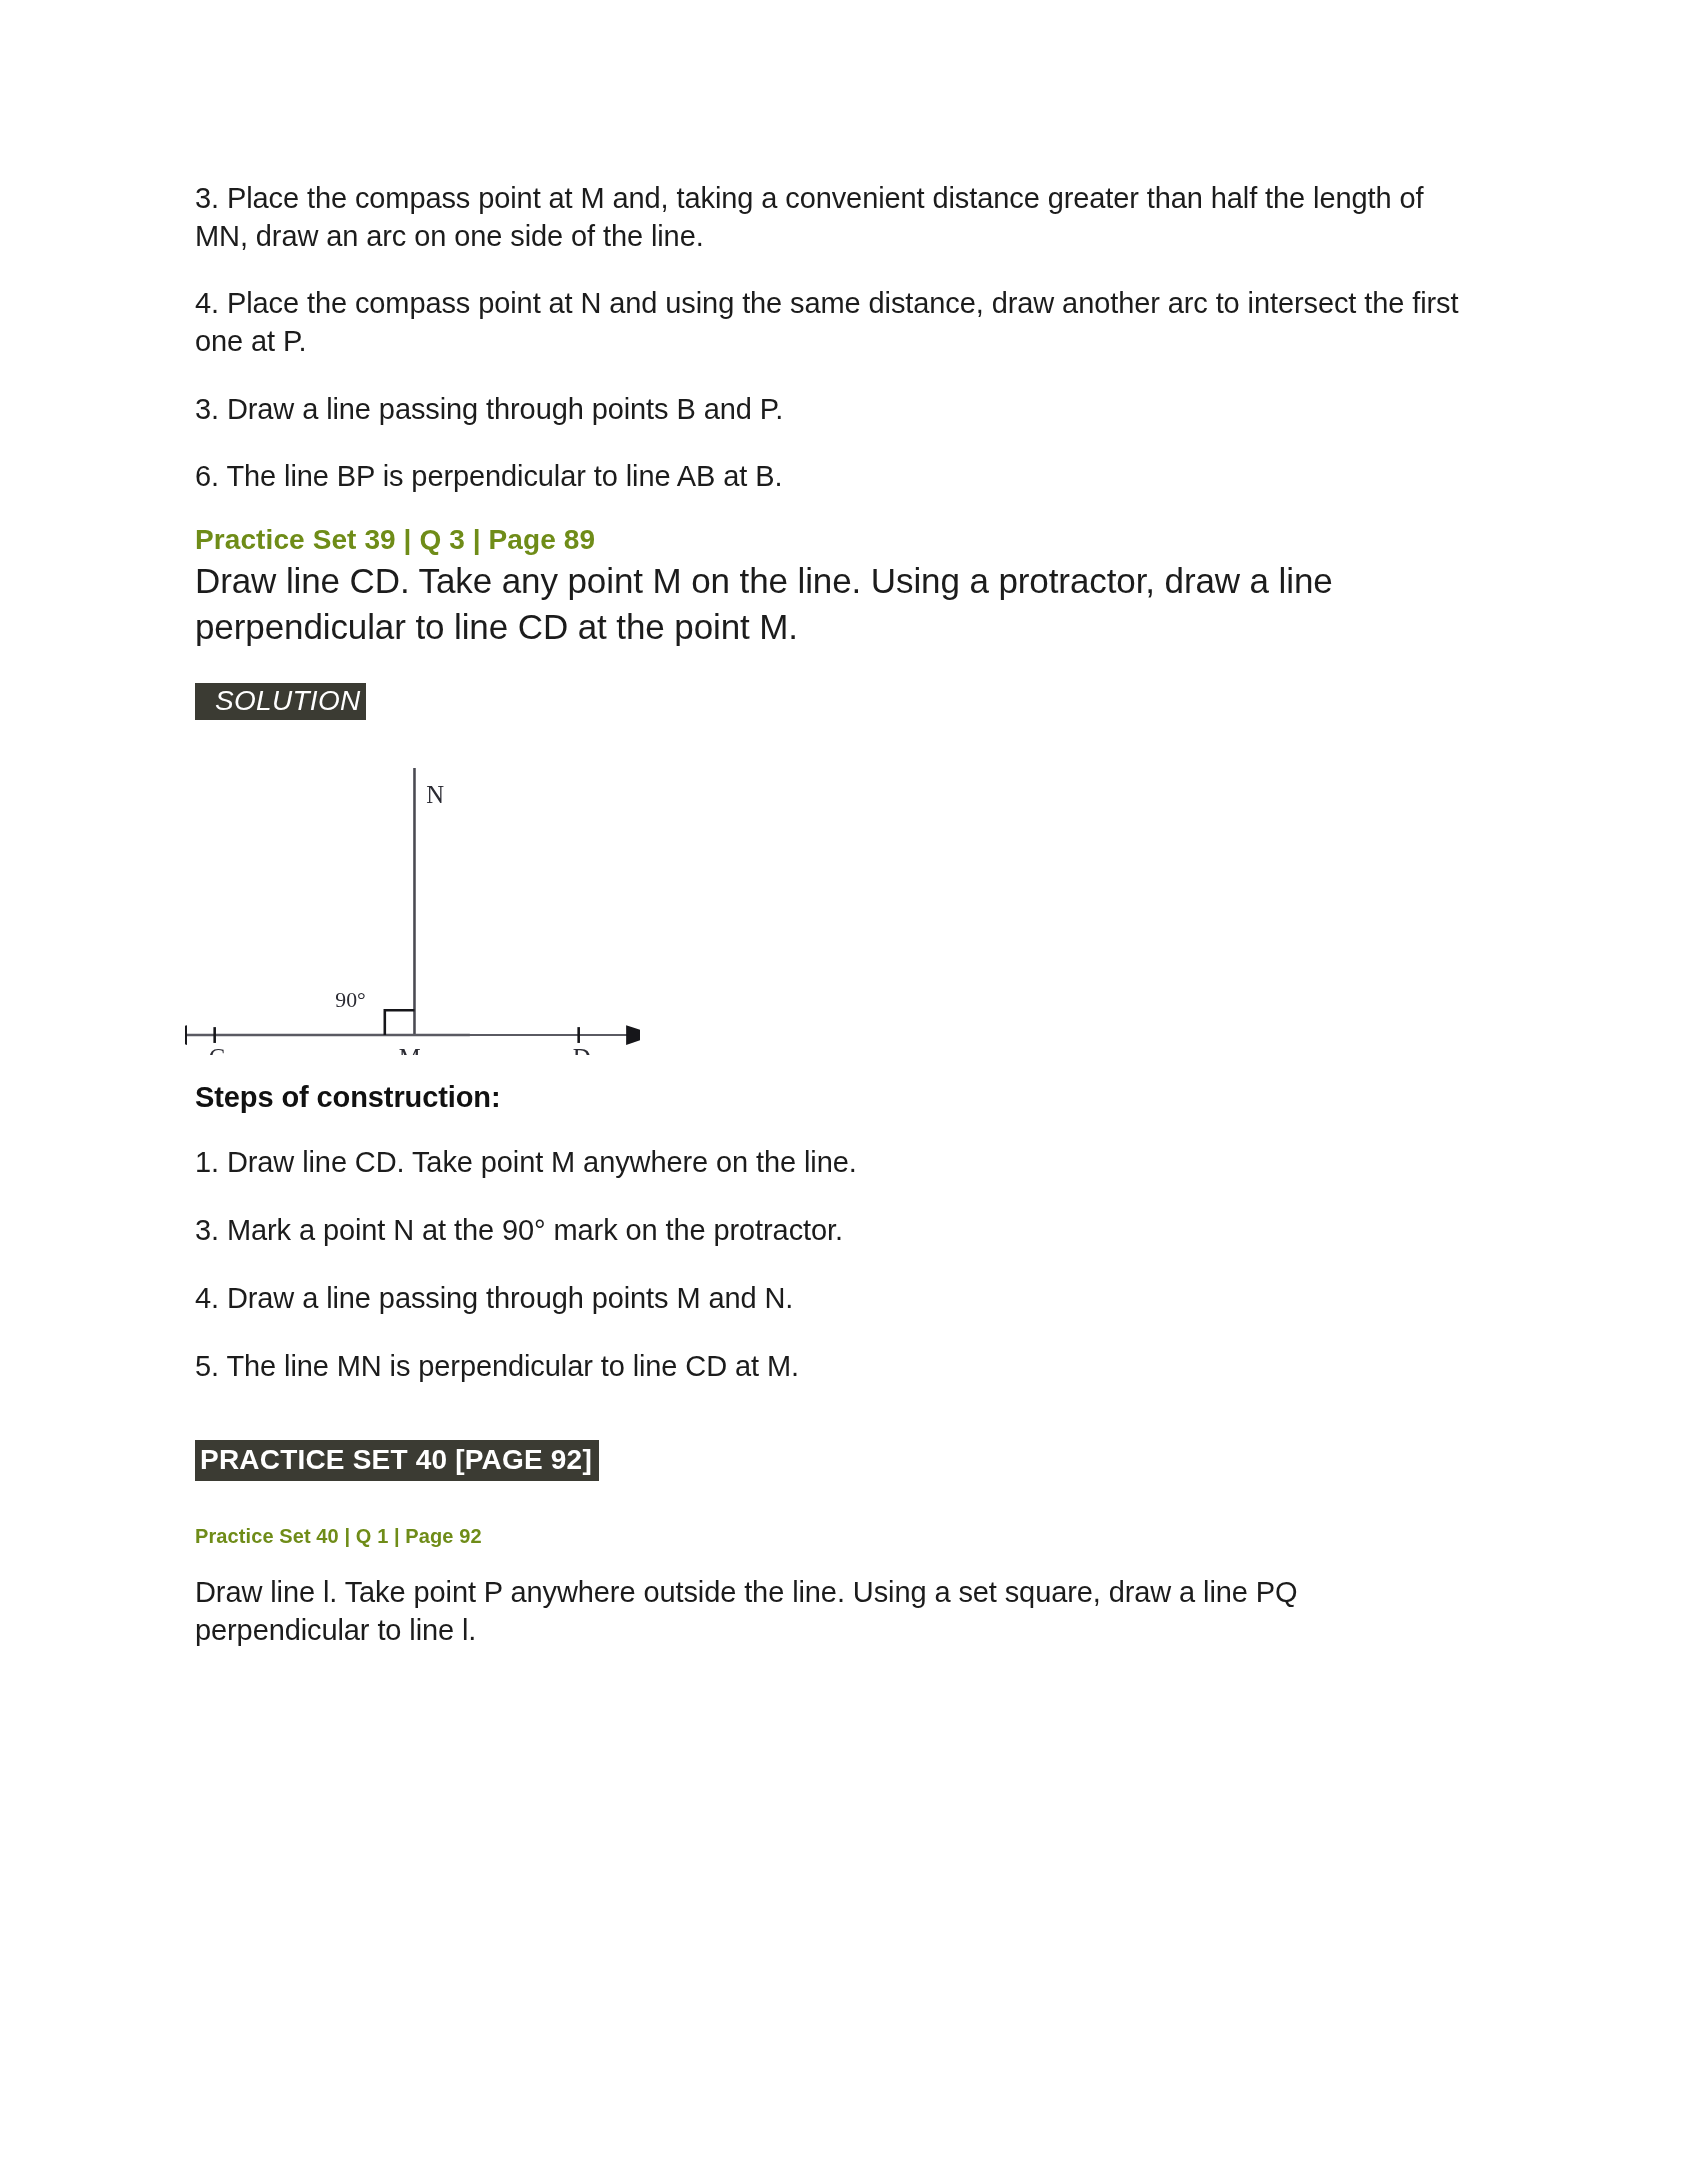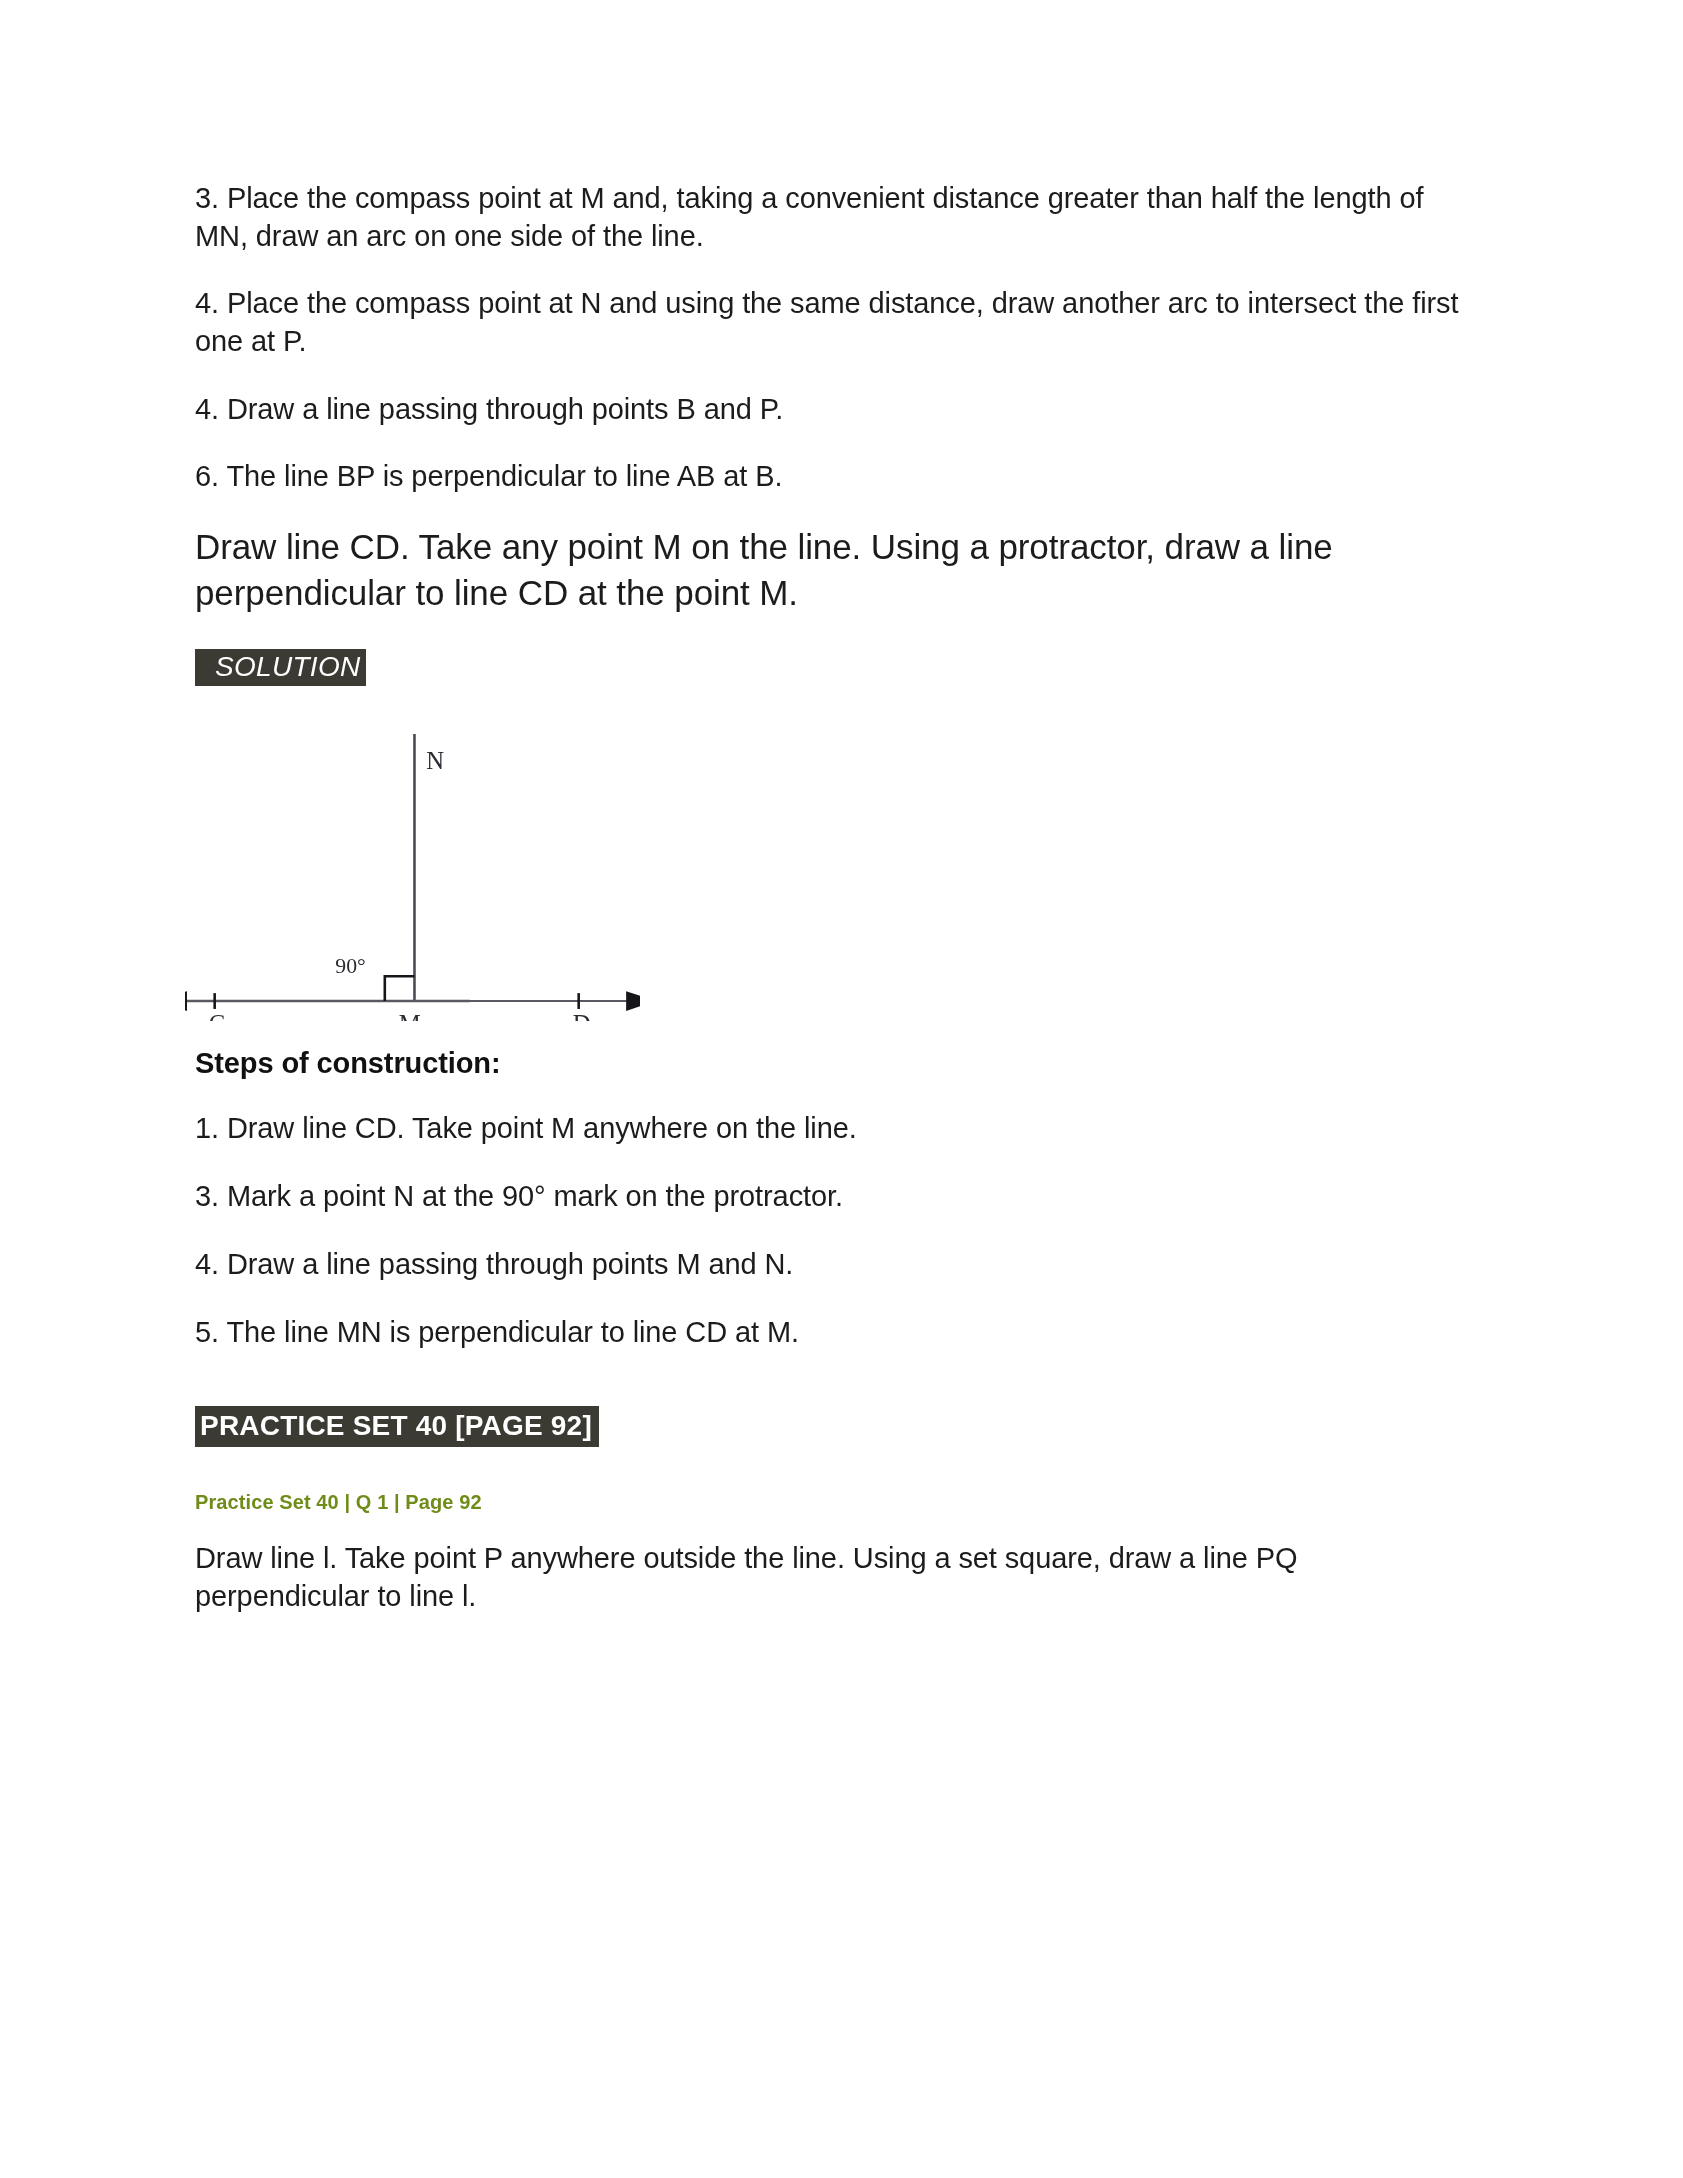--- a/index.html
+++ b/index.html
@@ -116,23 +116,24 @@
   }
 </style>
 </head>
 <body>
 
 <div class="page">
   <div class="content">
 
     <p class="para">3. Place the compass point at M and, taking a convenient distance greater than half the length of MN, draw an arc on one side of the line.</p>
     <p class="para">4. Place the compass point at N and using the same distance, draw another arc to intersect the first one at P.</p>
-    <p class="para">4. Draw a line passing through points B and P.</p>
+    <p class="para">3. Draw a line passing through points B and P.</p>
     <p class="para tight">6. The line BP is perpendicular to line AB at B.</p>
 
+    <div class="q-head">Practice Set 39 | Q 3 | Page 89</div>
     <div class="q-body">Draw line CD. Take any point M on the line. Using a protractor, draw a line perpendicular to line CD at the point M.</div>
 
     <div class="solution-wrap">
       <span class="solution-badge">SOLUTION</span>
     </div>
 
     <div class="figure">
       <svg width="455" height="307" viewBox="0 0 460 310" xmlns="http://www.w3.org/2000/svg" aria-hidden="true">
 
         <line x1="232" y1="20" x2="232" y2="290" stroke="#4a4a52" stroke-width="2.6"></line>

